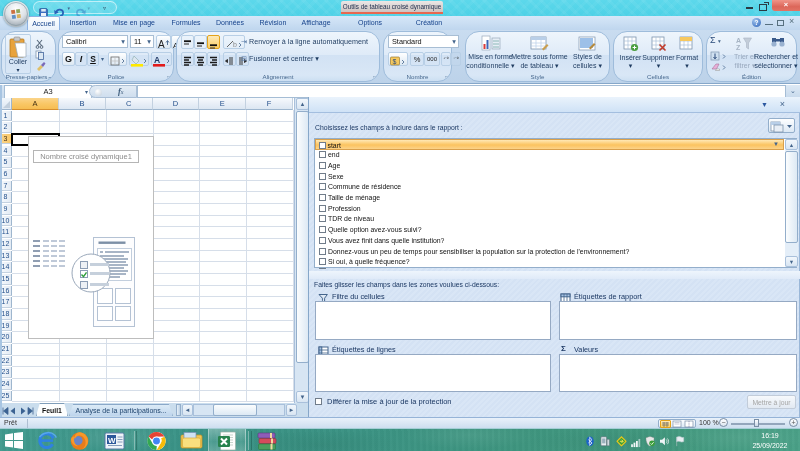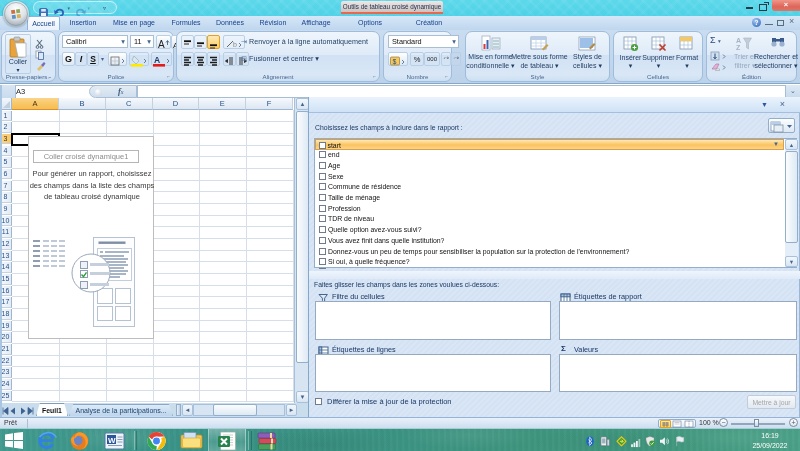--- a/index.html
+++ b/index.html
@@ -17,25 +17,25 @@
 
 #qat{left:33px;top:1px;width:84px;height:13px;border:1px solid rgba(255,255,255,.55);border-radius:7px;background:rgba(255,255,255,.12)}
 
 #tabrow{left:0;top:16px;width:800px;height:14px;background:linear-gradient(#d6e7f8,#bfd6ee)}
 .tab{position:absolute;top:0;height:14px;font-size:7px;color:#15428b;text-align:center;line-height:14px}
 #tab-acc{background:linear-gradient(#fdfeff,#eaf2fb);border:1px solid #8db2e3;border-bottom:none;border-radius:2px 2px 0 0}
 
 .wbt{position:absolute;top:3px;font-size:8px;color:#57707f;line-height:9px}
 
 #ribbon{left:0;top:30px;width:800px;height:54px;background:linear-gradient(#c9dcf0,#bcd2e9);border-bottom:1px solid #86a7c9}
-.grp{position:absolute;top:1px;height:51px;border:1px solid #9ebcdb;border-radius:7px;background:linear-gradient(#eef5fc,#dfebf8 46%,#d2e2f4 48%,#d9e7f6 88%,#ccdff2)}
+.grp{position:absolute;top:1px;height:51px;border:1px solid #9ebcdb;border-radius:14px;background:linear-gradient(#eef5fc,#dfebf8 46%,#d2e2f4 48%,#d9e7f6 88%,#ccdff2)}
 .glabel{position:absolute;bottom:1.5px;left:0;right:0;text-align:center;font-size:6.2px;color:#47688e;white-space:nowrap}
 
 #fbar{left:0;top:85px;width:800px;height:13px;background:linear-gradient(#d7e5f3,#c8dbee)}
-#namebox{left:15px;top:0;width:88px;height:14px;background:#fff;border:1px solid #a5bdd5;font-size:7.5px;color:#222;text-align:left;line-height:12px}
+#namebox{left:4px;top:0;width:88px;height:14px;background:#fff;border:1px solid #a5bdd5;font-size:7.5px;color:#222;text-align:center;line-height:12px}
 #fxcap{left:89px;top:0;width:48px;height:13px;background:linear-gradient(#e3ecf5,#cfdeee);border:1px solid #aabfd6;border-radius:7px 0 0 7px}
 #ffield{left:137px;top:0;width:649px;height:13px;background:#fff;border:1px solid #a5bdd5}
 #fchev{left:786px;top:0;width:14px;height:13px;background:linear-gradient(#dde9f5,#c8daec);font-size:7px;color:#44658c;text-align:center;line-height:12px}
 
 #sheet{left:0;top:98px;width:294px;height:305px;background:#fff}
 #corner{left:0;top:0;width:12px;height:12px;background:linear-gradient(#f2f7fc,#dde7f2);border-right:1px solid #9eb6ce;border-bottom:1px solid #9eb6ce}
 .colh{position:absolute;top:0;height:12px;background:linear-gradient(#f7fafd,#e9eff7 50%,#dce7f2);border-right:1px solid #c3d1e0;border-bottom:1px solid #9eb6ce;font-size:7.5px;color:#24508c;text-align:center;line-height:12px}
 #colA{background:linear-gradient(#fbd58b,#f9c766 52%,#f6bd51);border-bottom:1px solid #d68f2e;color:#463214}
 .rowh{position:absolute;left:0;width:12px;background:linear-gradient(90deg,#f7fafd,#e3ebf4);border-bottom:1px solid #c3d1e0;border-right:1px solid #9eb6ce;font-size:7px;color:#24508c;text-align:center}
 .gl{position:absolute;background:#d6dee9}
@@ -388,22 +388,21 @@
       <div class="gl" style="left:12px;top:291.6px;width:281px;height:1px"></div>
       <div class="gl" style="left:12px;top:303.2px;width:281px;height:1px"></div>
       <div class="gl" style="left:59.0px;top:12px;width:1px;height:292px"></div>
       <div class="gl" style="left:105.8px;top:12px;width:1px;height:292px"></div>
       <div class="gl" style="left:152.6px;top:12px;width:1px;height:292px"></div>
       <div class="gl" style="left:199.4px;top:12px;width:1px;height:292px"></div>
       <div class="gl" style="left:246.2px;top:12px;width:1px;height:292px"></div>
       <div class="gl" style="left:293.0px;top:12px;width:1px;height:292px"></div>
       <div id="a3sel" class="a" style="left:11px;top:34.8px;width:49px;height:13px"></div>
 <div id="pvbox" class="a">
-<div id="pvlabel" class="a">Coller croisé dynamique1</div>
-<div id="pvtext" class="a">Pour générer un rapport, choisissez<br>des champs dans la liste des champs<br>de tableau croisé dynamique</div>
+<div id="pvlabel" class="a">Nombre croisé dynamique1</div>
 <svg width="126" height="203" viewBox="0 0 126 203" style="position:absolute;left:0;top:0">
 <g stroke="#92a4bd" stroke-width="1.6">
 <path d="M4 104h7M4 109h7M4 114h7M4 119h7M4 124h7M4 129h7" stroke="#6c7f99"></path>
 <path d="M14 104h6M22 104h6M30 104h6M14 109h6M22 109h6M30 109h6M14 114h6M22 114h6M30 114h6M14 119h6M22 119h6M30 119h6M14 124h6M22 124h6M30 124h6M14 129h6M22 129h6M30 129h6" stroke="#aab8cc"></path>
 </g>
 <rect x="64.5" y="100.5" width="41" height="89" fill="#fdfdfe" stroke="#b4c2d4"></rect>
 <rect x="69.5" y="104.5" width="27" height="2.4" fill="#7d8fa6"></rect>
 <rect x="68.5" y="111.5" width="34" height="32" fill="#fff" stroke="#c2cedd"></rect>
 <path d="M71 115h3M76 115h24M71 119h24M71 122h28M71 125h26M71 128h28M71 131h24M71 134h28M71 137h26M71 140h20" stroke="#8c9db4" stroke-width="1.4"></path>
 <rect x="68.5" y="151.5" width="15" height="15" fill="#fff" stroke="#b4c2d4"></rect>

